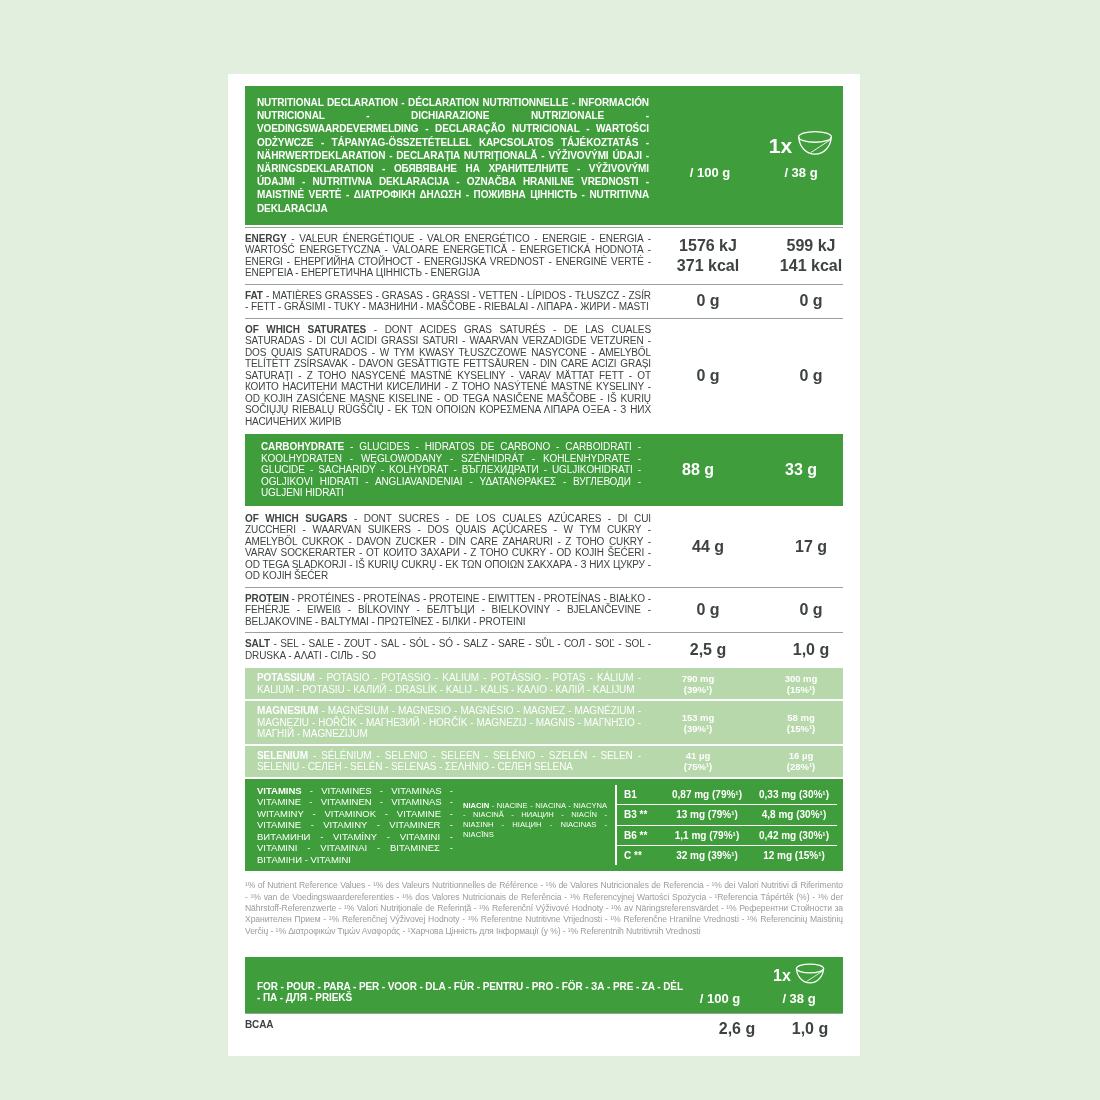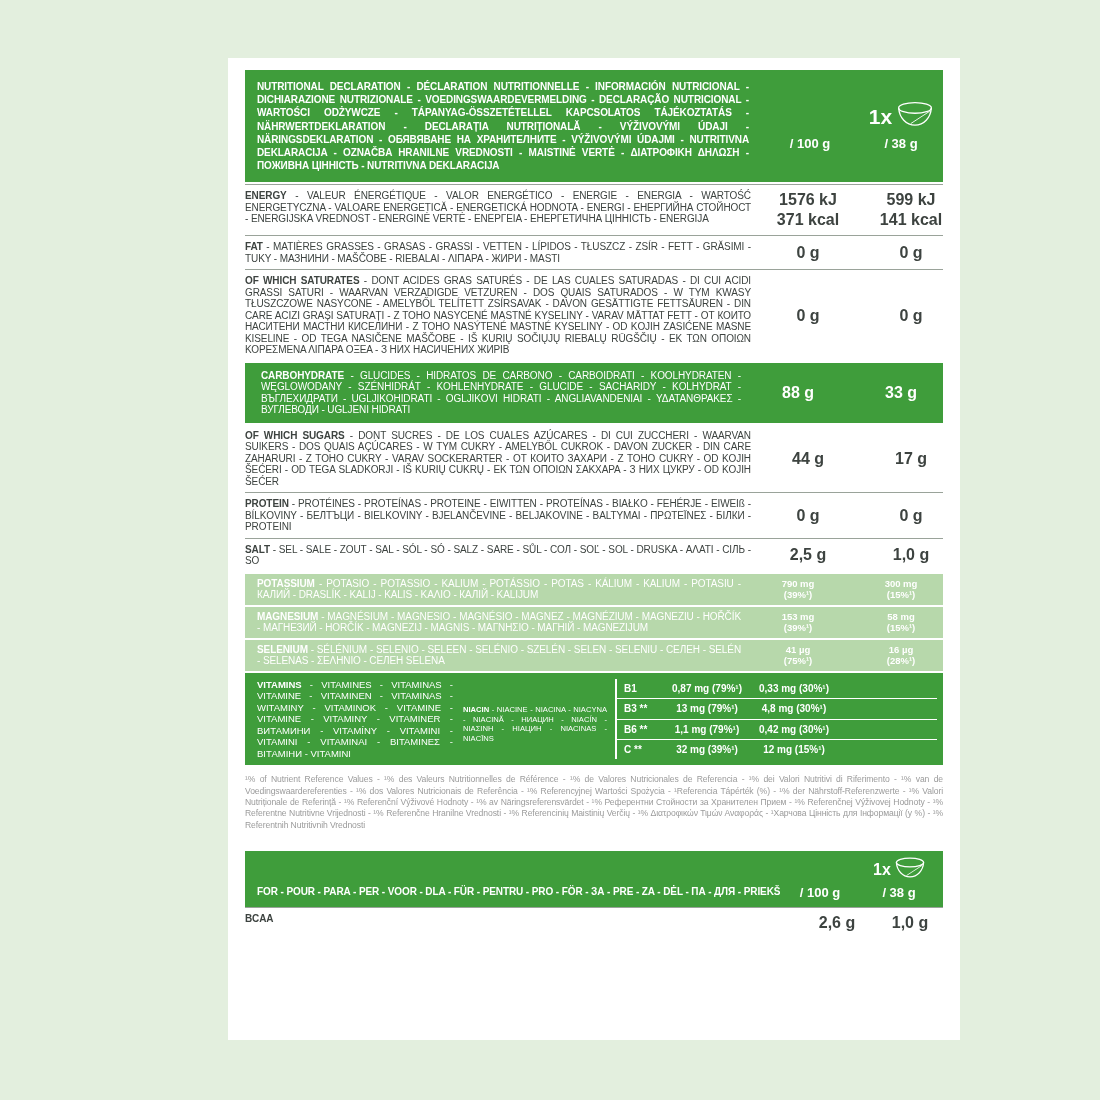--- a/index.html
+++ b/index.html
@@ -1,18 +1,18 @@
 <!DOCTYPE html>
 <html><head>
 <meta charset="utf-8">
 <style>
   html,body{margin:0;padding:0;}
   .page{width:1100px;height:1100px;background:#e3efde;position:relative;overflow:hidden;
         font-family:"Liberation Sans",sans-serif;color:#3d4340;}
-  .card{position:absolute;left:228px;top:58px;width:732px;height:982px;background:#ffffff;
+  .card{position:absolute;left:228px;top:74px;width:632px;height:982px;background:#ffffff;
         box-sizing:border-box;padding:12px 17px;}
   
   .green{background:#3f9d3b;color:#ffffff;}
   .mineral{background:#b7d8ab;color:#ffffff;}
   .sep{height:0;border:none;border-top:1px solid #9aa39a;margin:0;}
   .row{display:flex;padding:5px 0;}
   .row .lbl{flex:1;font-size:10px;line-height:11.5px;text-align:justify;padding-right:12px;letter-spacing:-0.1px;}
   .nm{font-weight:700;}
   .row .v{align-self:center;text-align:center;font-weight:700;font-size:16px;line-height:20px;white-space:pre-line;}
   .row .v1{width:90px;}
@@ -22,21 +22,21 @@
   .row.mineral .v{font-size:9.5px;line-height:11px;}
   
   .t-header{display:flex;padding:10px 10px 10px 12px;}
   .h-text{flex:1;font-size:10px;line-height:13.2px;font-weight:700;text-align:justify;padding-right:16px;letter-spacing:-0.1px;}
   .h-right{width:168px;display:grid;grid-template-columns:90px 64px;column-gap:14px;align-content:center;row-gap:3px;}
   .h-1x{grid-column:2;display:flex;align-items:center;justify-content:center;gap:5px;font-weight:700;font-size:21px;}
   .h-u{font-weight:700;font-size:13px;text-align:center;}
   
   .vit{display:flex;margin-top:2px;padding:6px 0 6px 12px;}
   .vit-label{width:206px;font-size:9.5px;line-height:11.5px;text-align:justify;padding-right:10px;box-sizing:border-box;}
-  .vit-niacin{width:152px;font-size:7.6px;line-height:9.6px;align-self:flex-start;margin-top:26px;padding-right:8px;box-sizing:border-box;text-align:justify;}
+  .vit-niacin{width:152px;font-size:7.6px;line-height:9.6px;align-self:flex-start;margin-top:16px;padding-right:8px;box-sizing:border-box;text-align:justify;}
   .vit-table{flex:1;border-left:2px solid #ffffff;display:flex;flex-direction:column;padding-right:6px;}
   .vrow{display:flex;align-items:center;flex:1;padding:3px 0;}
   .vrow + .vrow{border-top:1px solid #ffffff;}
   .vname{width:40px;padding-left:7px;font-weight:700;font-size:10px;box-sizing:border-box;}
   .vv{font-weight:700;font-size:10px;text-align:center;}
   .vv1{width:100px;}
   .vv2{width:74px;}
   
   .foot{margin-top:9px;color:#9b9b9b;font-size:8.6px;line-height:11.3px;text-align:justify;letter-spacing:-0.1px;}
   

